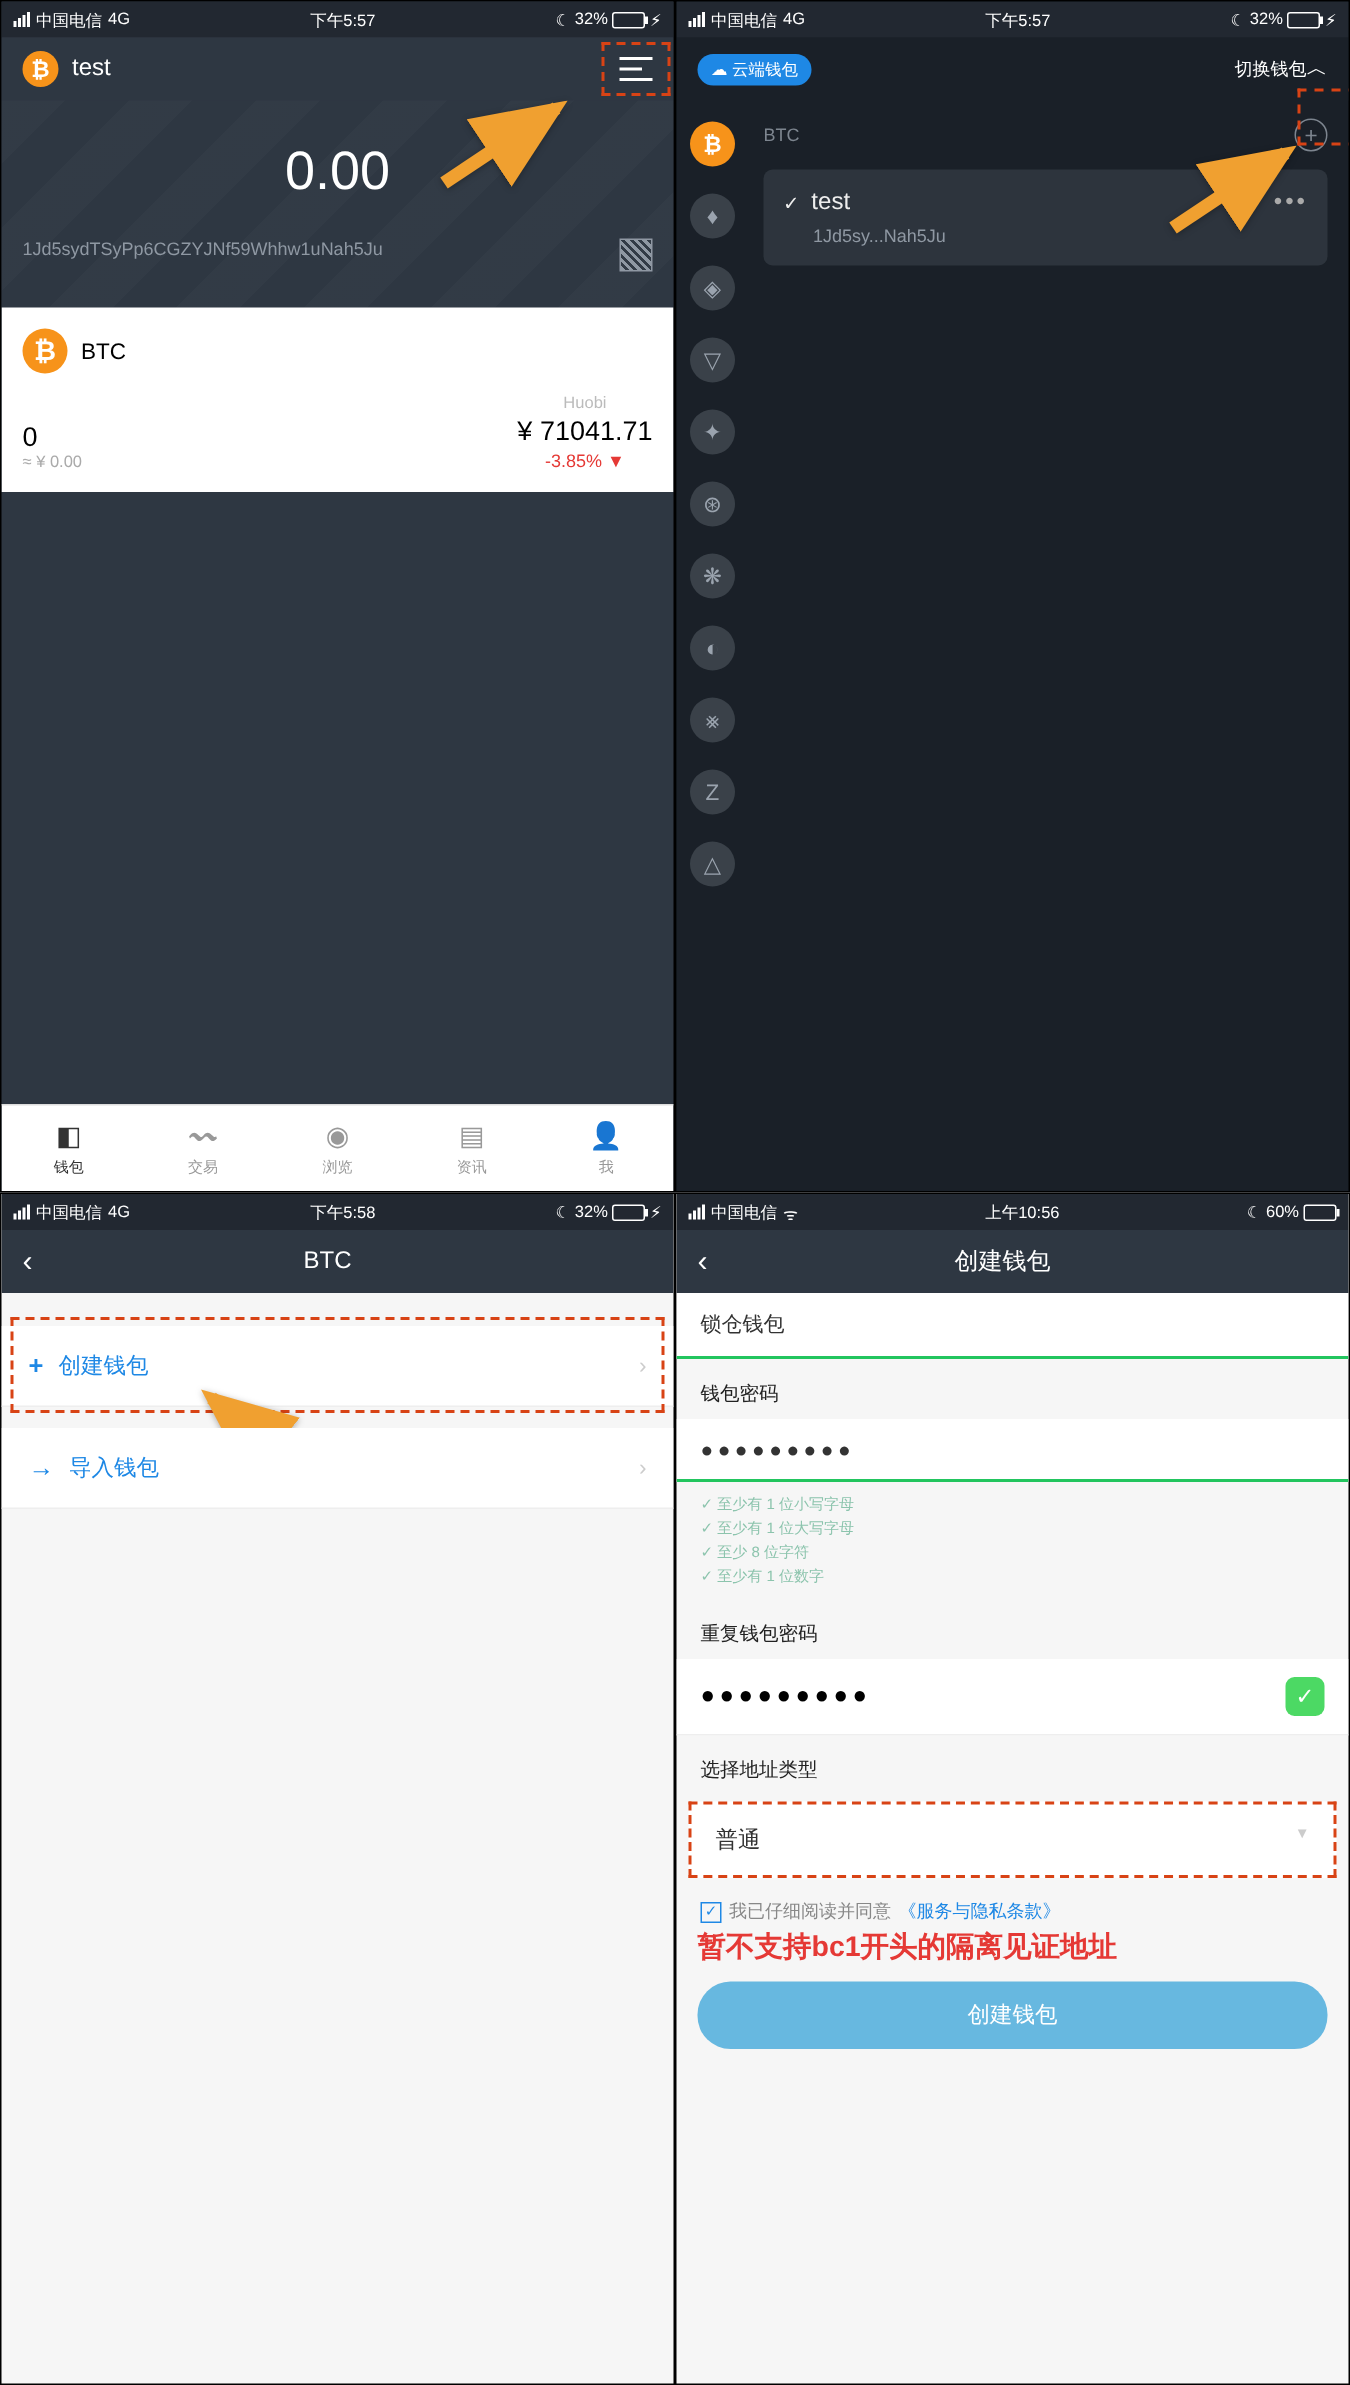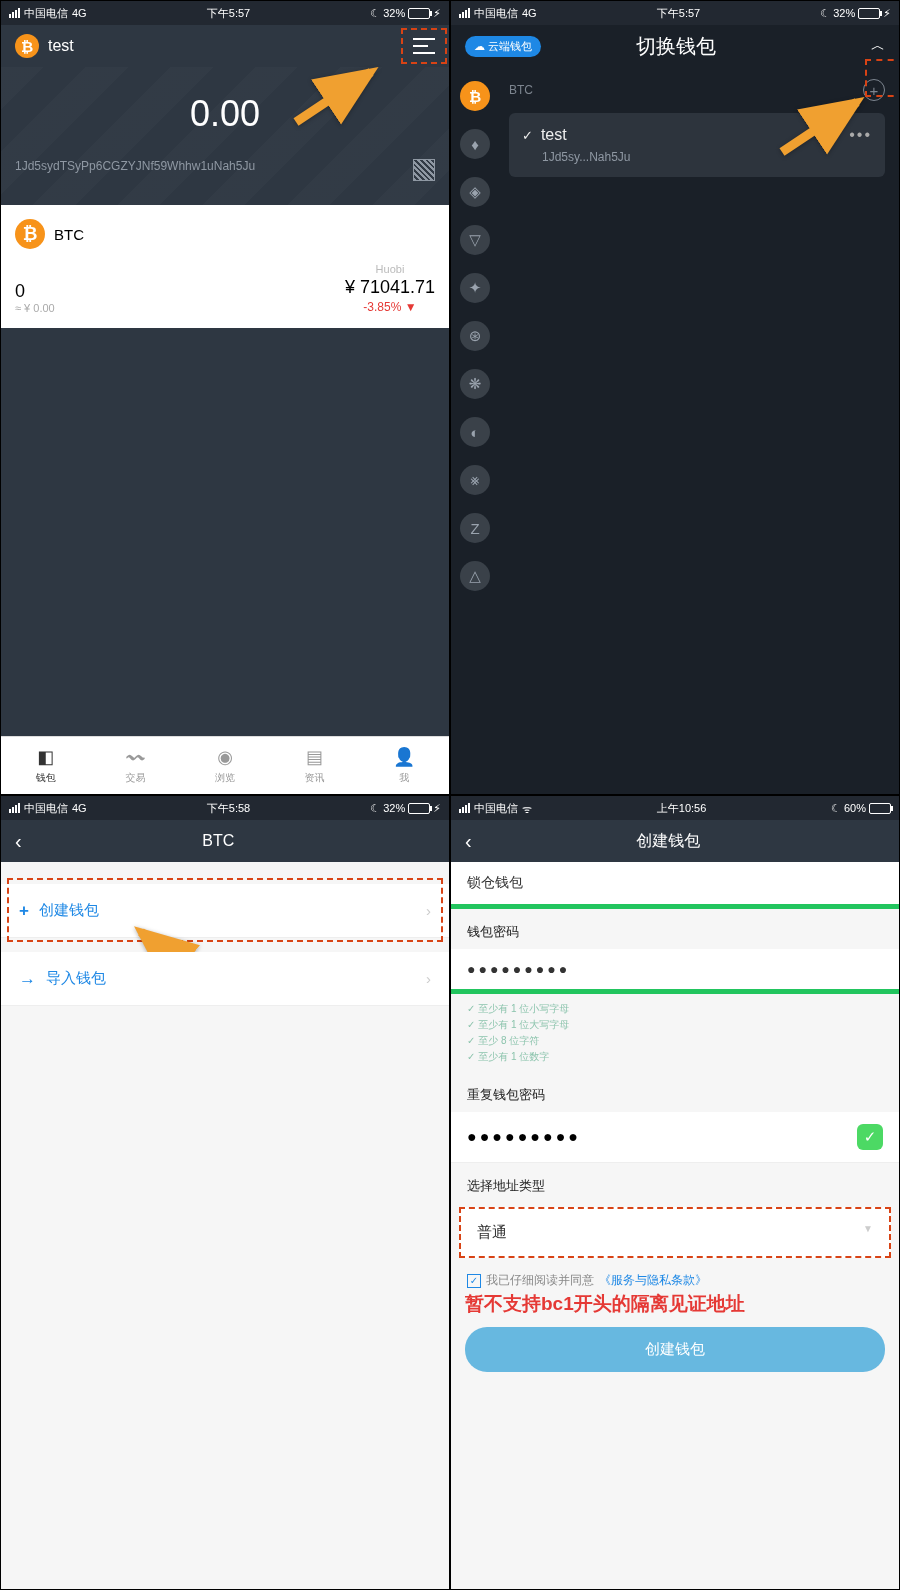--- a/index.html
+++ b/index.html
@@ -47,21 +47,21 @@
 .tabbar{position:absolute;bottom:0;left:0;right:0;height:58px;background:#fff;border-top:1px solid #ddd;display:flex}
 .tab{flex:1;display:flex;flex-direction:column;align-items:center;justify-content:center;gap:3px;color:#999;font-size:10px}
 .tab.active{color:#333}
 .tab-icon{width:22px;height:22px;display:flex;align-items:center;justify-content:center;font-size:18px;line-height:1}
 .arrow-annotation{position:absolute;pointer-events:none;filter:drop-shadow(0 1px 2px rgba(0,0,0,.3))}
 
 
 .s2{background:#1a2028;display:flex;flex-direction:column}
 .s2-header{height:42px;display:flex;align-items:center;padding:0 14px;color:#fff;background:#1a2028}
 .cloud-badge{background:#1e88e5;color:#fff;font-size:11px;border-radius:12px;padding:3px 9px;display:flex;align-items:center;gap:3px}
-.s2-title{flex:1;text-align:center;font-size:20px;margin-left:-60px}
+.s2-title{flex:1;text-align:right;font-size:12px;margin-left:-60px}
 .chev-up{font-size:14px}
 .s2-body{flex:1;display:flex}
 .coin-col{width:48px;background:#1a2028;display:flex;flex-direction:column;align-items:center;gap:18px;padding-top:14px}
 .coin-dot{width:30px;height:30px;border-radius:50%;background:#3a4149;display:flex;align-items:center;justify-content:center;color:#9aa3ae;font-size:15px}
 .coin-dot.btc{background:#F7931A;color:#fff;font-weight:bold}
 .wallet-panel{flex:1;padding:12px 14px 0 10px;position:relative}
 .panel-head{display:flex;align-items:center;color:#7d858f;font-size:12px}
 .plus-circle{margin-left:auto;width:22px;height:22px;border:1px solid #7d858f;border-radius:50%;display:flex;align-items:center;justify-content:center;font-size:15px}
 .wallet-card{background:#2d343d;border-radius:6px;margin-top:12px;padding:13px;color:#eee}
 .wc-top{display:flex;align-items:center}
@@ -76,21 +76,21 @@
 .s3-title{flex:1;text-align:center;font-size:16px;margin-left:-20px}
 .s3-body{padding-top:22px}
 .optrow{background:#fff;height:54px;display:flex;align-items:center;padding:0 18px;color:#1e88e5;font-size:15px;margin-bottom:2px;border-bottom:1px solid #eee;position:relative}
 .opt-ico{margin-right:10px;font-weight:bold;font-size:17px}
 .chev-r{margin-left:auto;color:#ccc}
 .s3-wrap{position:relative}
 
 
 .s4{background:#f6f6f6;display:flex;flex-direction:column}
 .form-label{font-size:13px;color:#222;padding:14px 16px 8px}
-.form-input{background:#fff;padding:12px 16px;font-size:14px;color:#333;border-bottom:5px solid #22c55e}
+.form-input{background:#fff;padding:12px 16px;font-size:14px;color:#333;border-bottom:2px solid #22c55e}
 .form-dots{letter-spacing:3px}
 .rules{padding:6px 16px}
 .rule{font-size:10px;color:#8cc4ad;margin:2px 0}
 .rule::before{content:"✓ ";}
 .repeat-row{display:flex;align-items:center;background:#fff;padding:12px 16px;border-bottom:1px solid #eee}
 .green-check{width:26px;height:26px;background:#4CD964;border-radius:6px;color:#fff;display:flex;align-items:center;justify-content:center;margin-left:auto;font-size:15px}
 .addr-type{position:relative;margin:4px 8px}
 .addr-select{background:#fff;padding:14px 16px;font-size:15px;color:#333;border:2px dashed #d84315}
 .addr-select .tri{float:right;color:#ccc;font-size:10px}
 .consent{font-size:12px;color:#888;display:flex;align-items:center;gap:5px;padding:10px 16px 2px}

